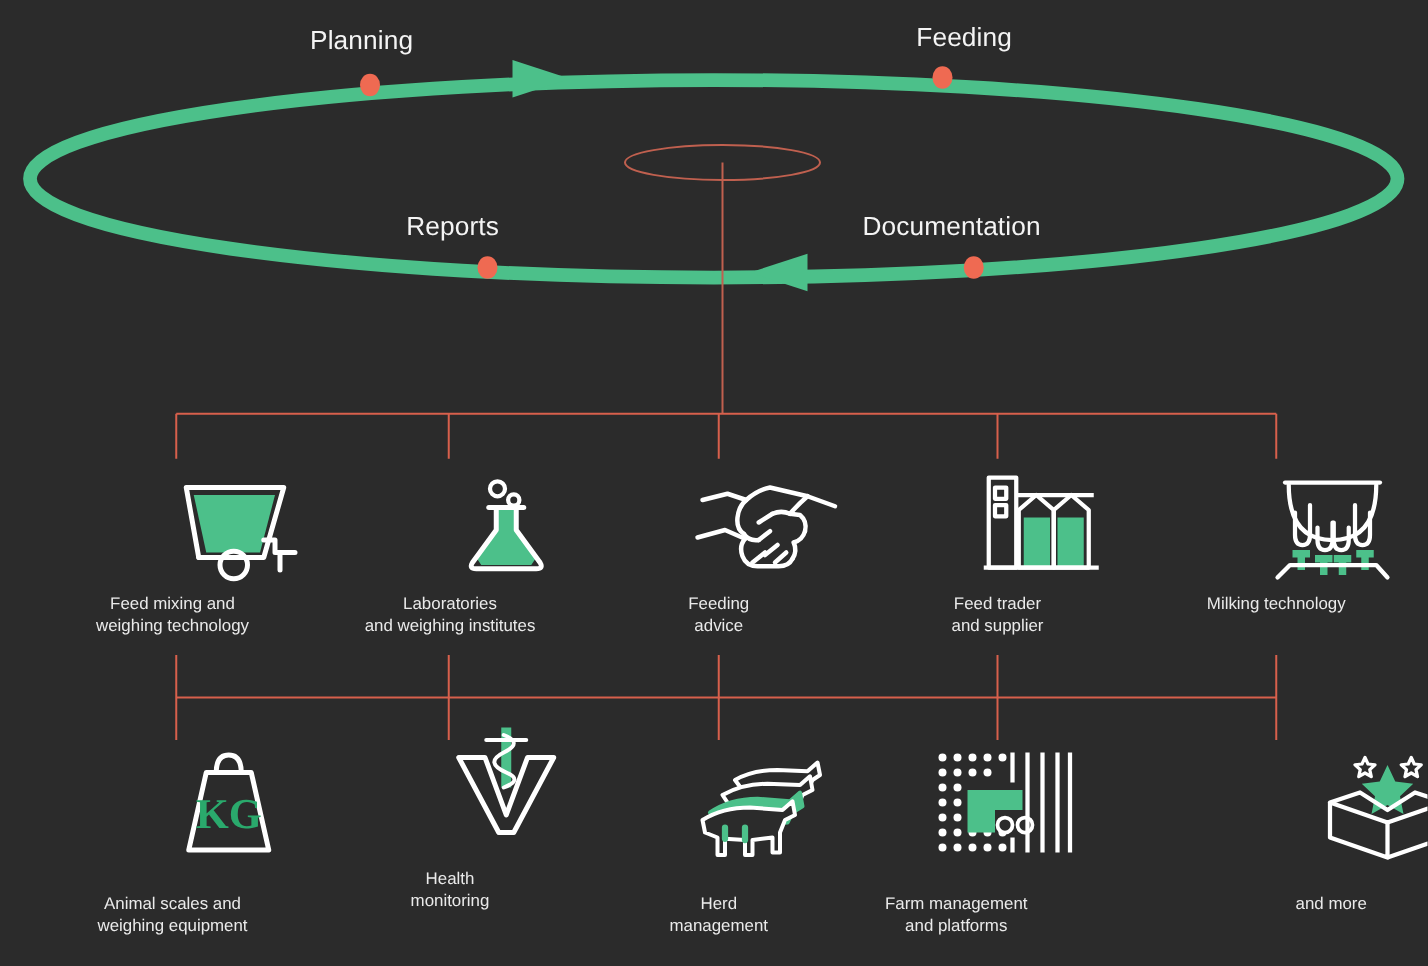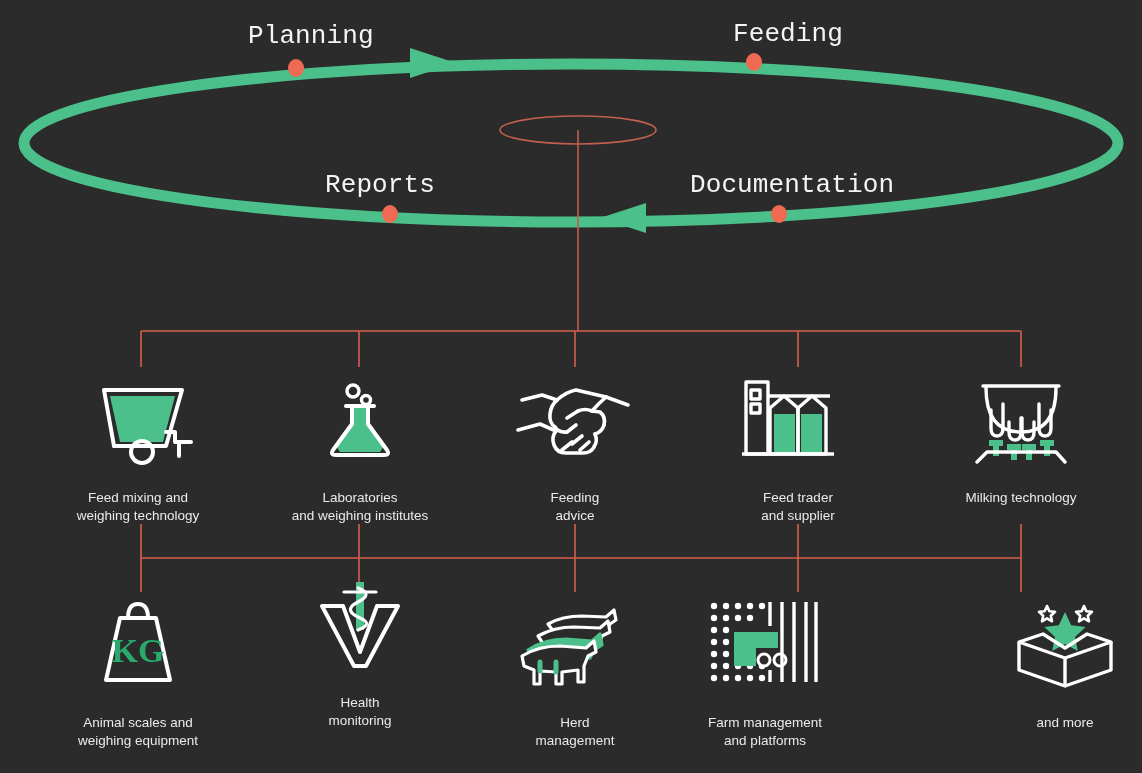--- a/index.html
+++ b/index.html
@@ -22,51 +22,50 @@
   }
   .layer {
     position: absolute;
     top: 0; left: 0;
     width: 1142px;
     height: 773px;
   }
   
   .cycle-label {
     position: absolute;
-    font-size: 26px;
+    font-size: 21px;
     color: #f4f4f4;
     white-space: nowrap;
     letter-spacing: .1px;
-    font-family: Liberation Mono, monospace;
   }
   .cl-planning      { left: 248px; top: 21px; }
   .cl-feeding       { left: 733px; top: 19px; }
   .cl-reports       { left: 325px; top: 170px; }
   .cl-documentation { left: 690px; top: 170px; }
 
   
   .item {
     position: absolute;
     width: 210px;
     text-align: center;
   }
   .item .glyph {
     height: 104px;
     display: flex;
     align-items: center;
-    justify-content: center;
+    justify-content: flex-end;
   }
   .item .caption {
     margin-top: 18px;
     font-size: 13.5px;
     line-height: 18px;
     color: #eaeaea;
     white-space: pre-line;
   }
-  .row1 .caption { margin-top: 15px; }
+  .row1 .caption { margin-top: 0; }
 </style>
 </head>
 <body>
 
 <div id="stage">
 
   <svg class="layer" viewBox="0 0 1142 773" width="1142" height="773">
 
     <ellipse cx="571" cy="143" rx="547" ry="79" fill="none" stroke="#4cc08a" stroke-width="11"></ellipse>
 

